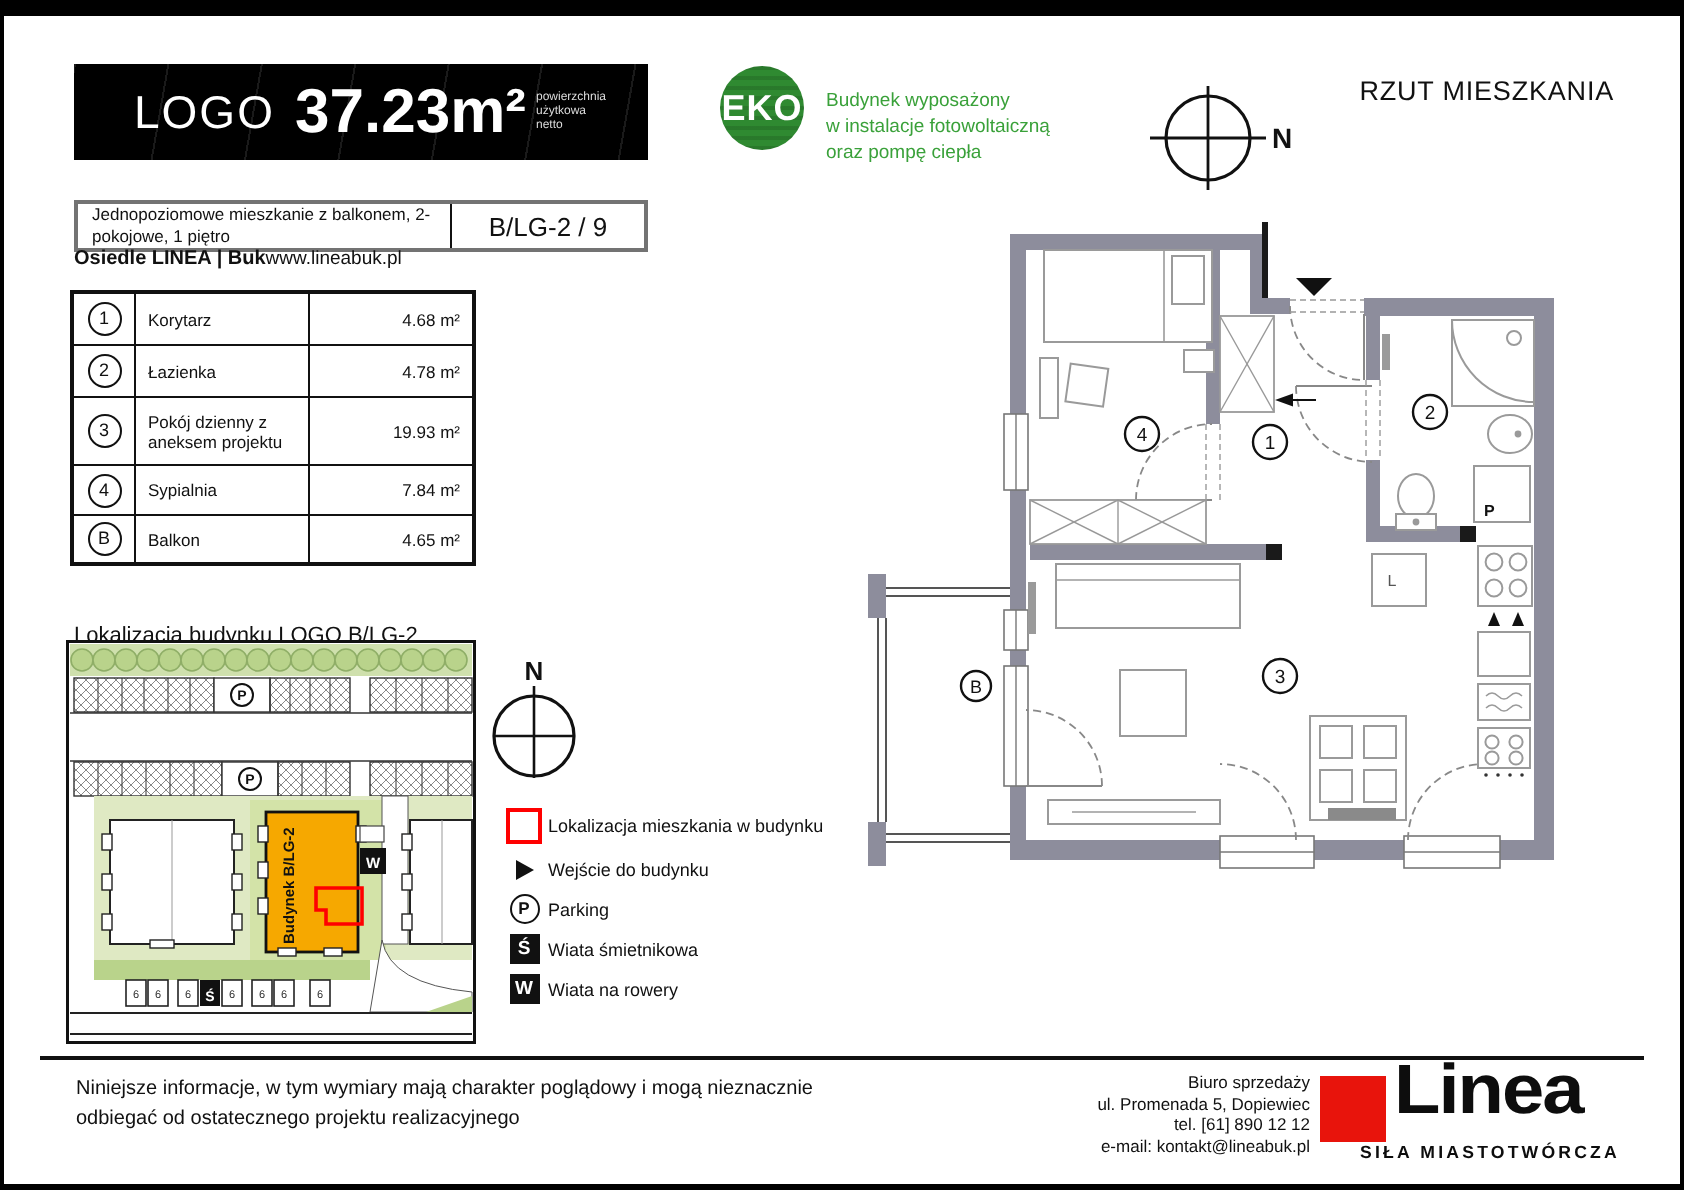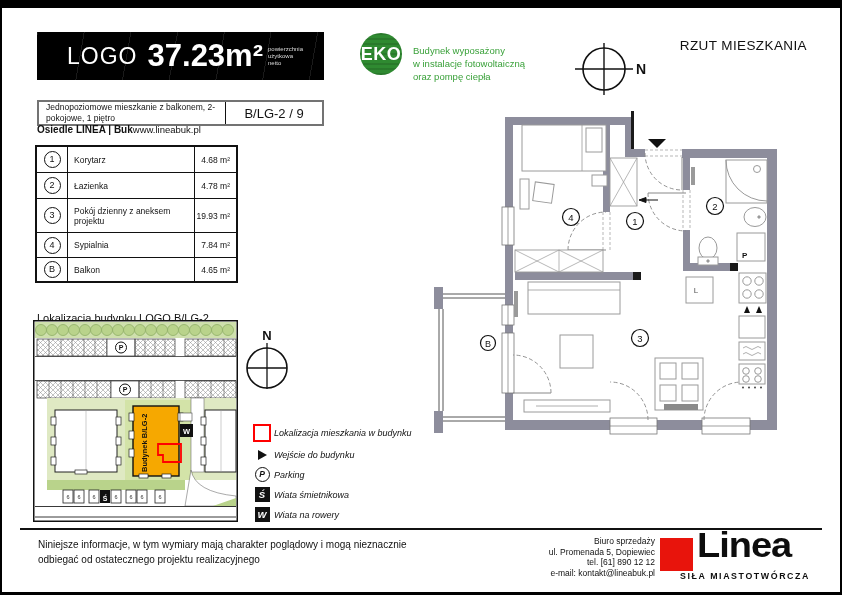--- a/index.html
+++ b/index.html
@@ -28,32 +28,32 @@
   .eco-text{position:absolute;left:413px;top:44px;width:175px;font-size:9.5px;line-height:13px;color:#3aa13a;}
   .plan-title{position:absolute;left:645px;top:38px;width:162px;text-align:right;font-size:13.5px;letter-spacing:0.4px;color:#111;}
   .compass-top{position:absolute;left:572px;top:38px;}
 
   
   .room-table{position:absolute;left:35px;top:145px;width:203px;border:2px solid #111;box-sizing:border-box;}
   .rt-row{display:flex;align-items:center;border-top:1px solid #111;}
   .rt-row:first-child{border-top:none;}
   .rt-id{width:30px;display:flex;justify-content:center;}
   .rt-circle{width:15px;height:15px;border:1.3px solid #111;border-radius:50%;font-size:9px;line-height:15px;text-align:center;color:#111;}
-  .rt-name{width:128px;border-left:1px solid #111;border-right:1px solid #111;padding:4px 4px 4px 6px;font-size:8.5px;line-height:10px;color:#111;box-sizing:border-box;align-self:stretch;display:flex;align-items:center;}
+  .rt-name{width:88px;border-left:1px solid #111;border-right:1px solid #111;padding:4px 4px 4px 6px;font-size:8.5px;line-height:10px;color:#111;box-sizing:border-box;align-self:stretch;display:flex;align-items:center;}
   .rt-area{flex:1;text-align:right;padding-right:6px;font-size:8.5px;color:#111;}
   .h25{height:25px;} .h33{height:33px;} .h24{height:24px;} .h23{height:23px;}
   .rt-row .rt-name{height:auto;}
 
   
   .site-heading{position:absolute;left:37px;top:312px;font-size:11px;color:#111;}
   .site-map{position:absolute;left:33px;top:320px;}
   .site-compass{position:absolute;left:238px;top:326px;}
 
   
-  .legend{position:absolute;left:250px;top:424px;width:185px;font-style:italic;}
+  .legend{position:absolute;left:250px;top:404px;width:185px;}
   .lg-row{display:flex;align-items:center;margin-bottom:5px;min-height:15px;}
   .lg-icon{width:24px;display:flex;justify-content:center;align-items:center;}
   .lg-label{font-size:9px;color:#111;}
   .red-sq{width:14px;height:14px;border:2px solid #f00;display:inline-block;}
   .tri{width:0;height:0;border-left:9px solid #111;border-top:5.5px solid transparent;border-bottom:5.5px solid transparent;display:inline-block;}
   .p-circ{width:13px;height:13px;border:1.4px solid #111;border-radius:50%;font-size:8.5px;font-weight:bold;line-height:13px;text-align:center;color:#111;display:inline-block;}
   .blk{width:15px;height:15px;background:#111;color:#fff;font-size:9.5px;font-weight:bold;line-height:15px;text-align:center;display:inline-block;}
 
   
   .floor-plan{position:absolute;left:420px;top:95px;}

